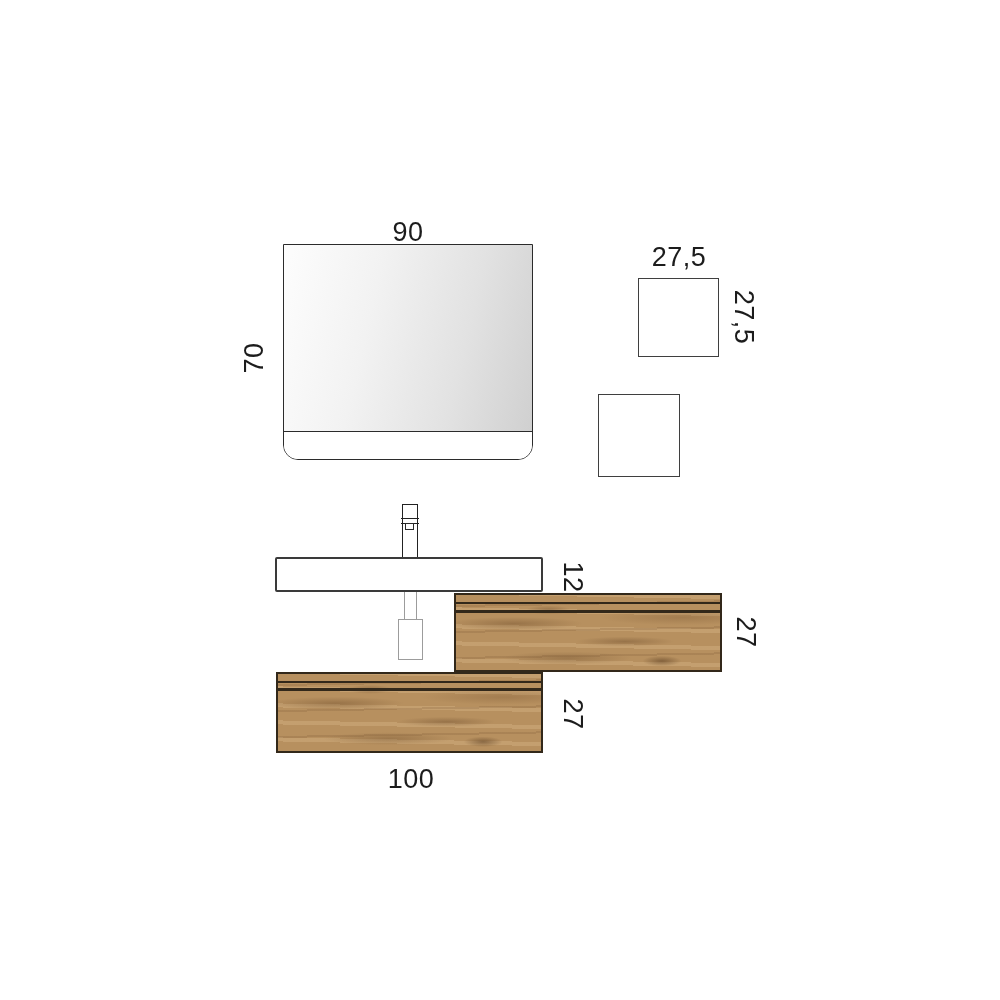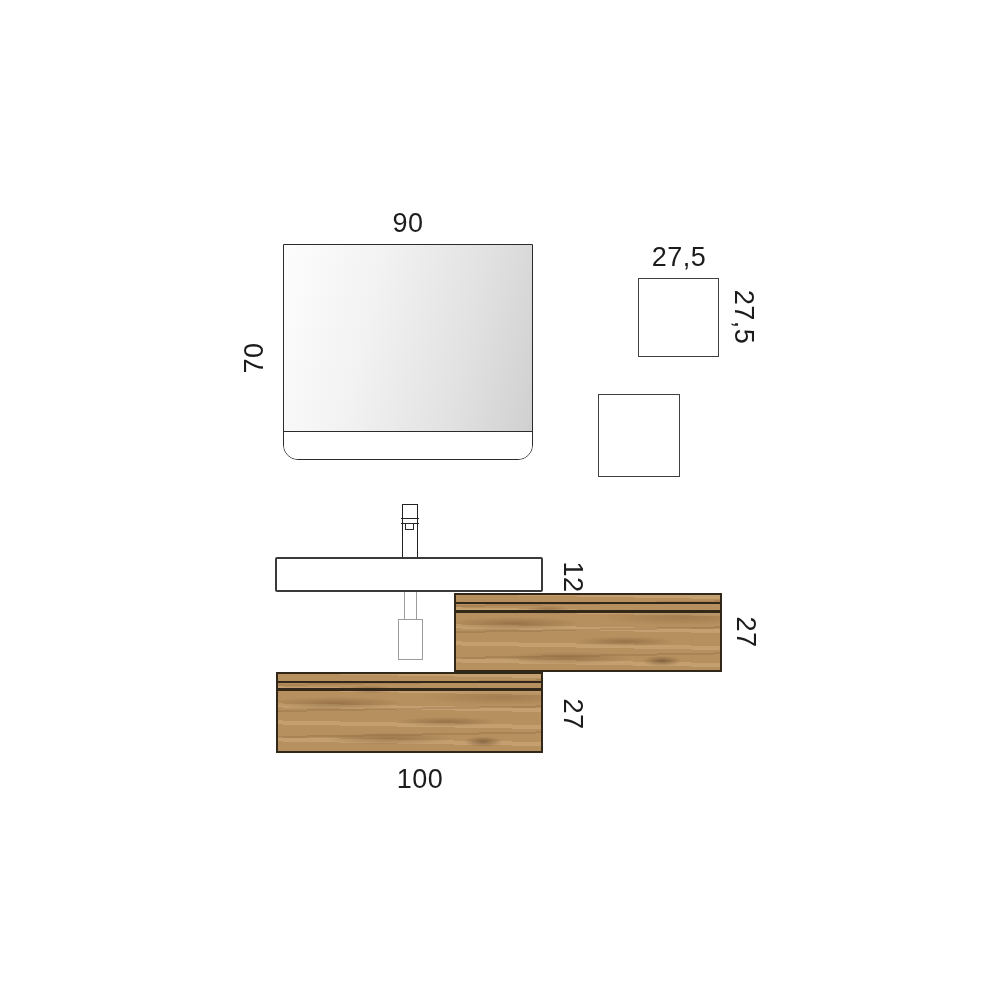--- a/index.html
+++ b/index.html
@@ -74,21 +74,21 @@
 </style>
 </head>
 <body>
 
 <div id="canvas">
 
   <div class="abs mirror">
     <div class="mirror-glass"></div>
     <div class="mirror-base"></div>
   </div>
-  <div class="dim-label" style="left:408px;top:223px;">90</div>
+  <div class="dim-label" style="left:408px;top:232px;">90</div>
   <div class="dim-label rot-ccw" style="left:254px;top:358px;">70</div>
 
   <div class="abs cube cube-top"></div>
   <div class="dim-label" style="left:679px;top:257px;">27,5</div>
   <div class="dim-label rot-cw" style="left:743px;top:317px;">27,5</div>
   <div class="abs cube cube-bottom"></div>
 
   <div class="abs faucet">
     <div class="faucet-joint"></div>
     <div class="faucet-spout"></div>
@@ -104,15 +104,15 @@
     <div class="cab-line line1"></div>
     <div class="cab-line line2"></div>
   </div>
   <div class="dim-label rot-cw" style="left:745px;top:632px;">27</div>
 
   <div class="abs cabinet cabinet-lower">
     <div class="cab-line line1"></div>
     <div class="cab-line line2"></div>
   </div>
   <div class="dim-label rot-cw" style="left:572px;top:714px;">27</div>
-  <div class="dim-label" style="left:420px;top:779px;text-align:right;">100</div>
+  <div class="dim-label" style="left:411px;top:779px;text-align:right;">100</div>
 
 </div>
 
 </body></html>

